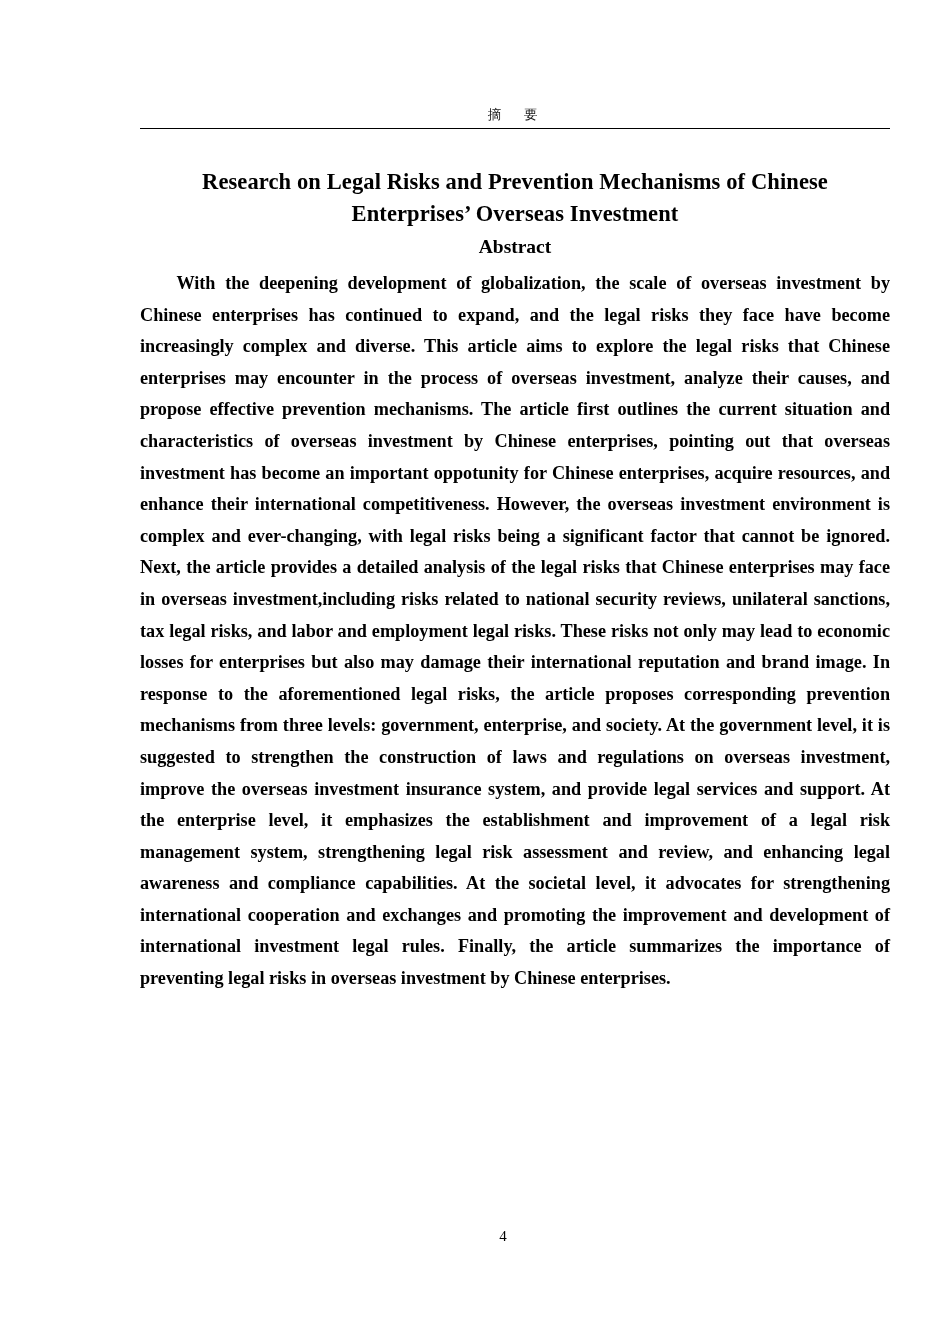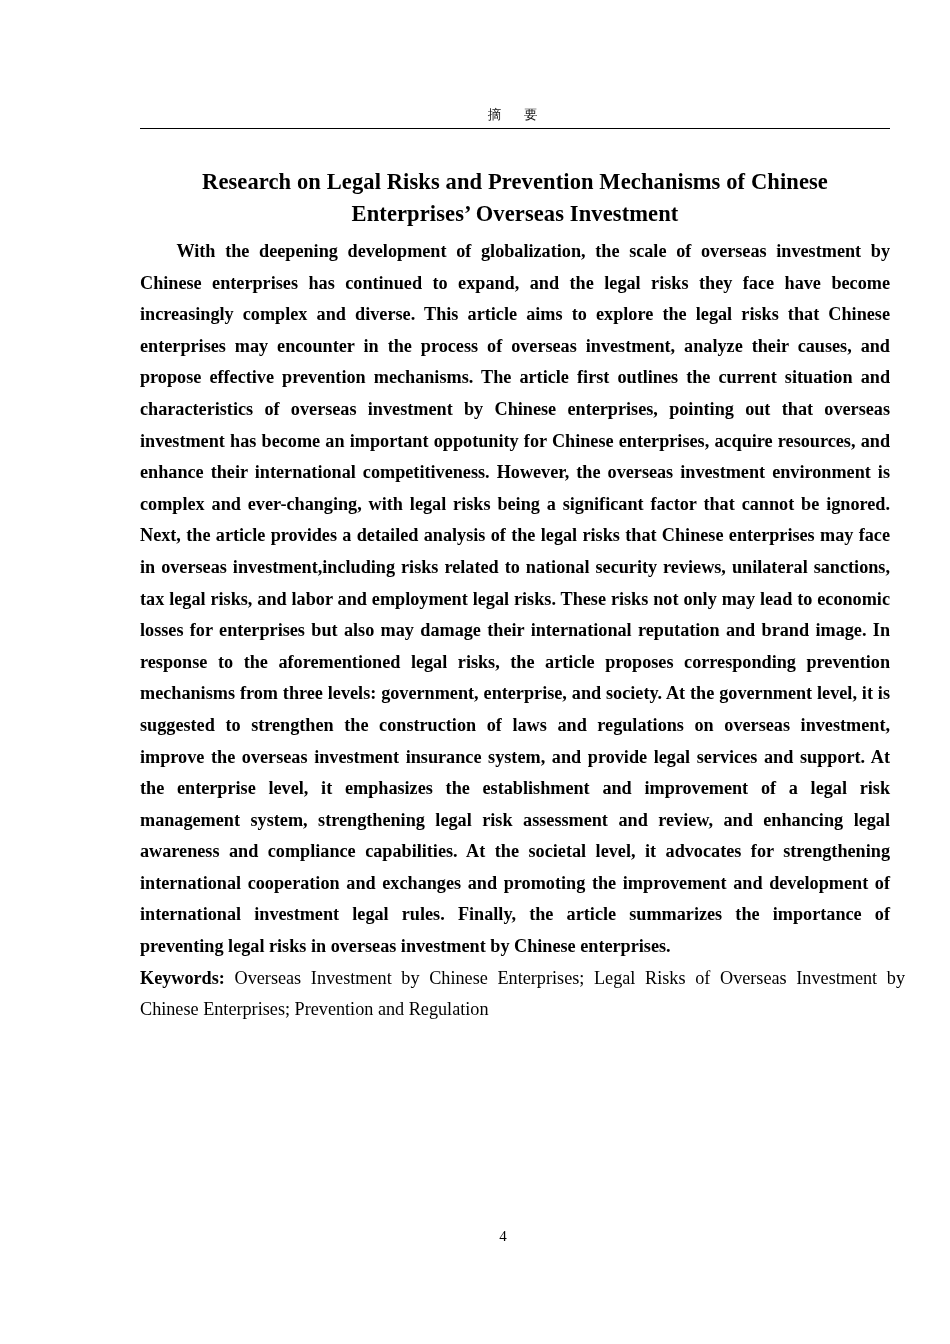--- a/index.html
+++ b/index.html
@@ -114,22 +114,22 @@
 <div class="page">
 
   <div class="running-header">摘　要</div>
 
   <div class="header-rule"></div>
 
   <div class="content">
 
     <h1 class="doc-title">Research on Legal Risks and Prevention Mechanisms of Chinese Enterprises’ Overseas Investment</h1>
 
+    <h2 class="doc-subtitle">Abstract</h2>
 
     <p class="abstract-body">With the deepening development of globalization, the scale of overseas investment by Chinese enterprises has continued to expand, and the legal risks they face have become increasingly complex and diverse. This article aims to explore the legal risks that Chinese enterprises may encounter in the process of overseas investment, analyze their causes, and propose effective prevention mechanisms. The article first outlines the current situation and characteristics of overseas investment by Chinese enterprises, pointing out that overseas investment has become an important oppotunity for Chinese enterprises, acquire resources, and enhance their international competitiveness. However, the overseas investment environment is complex and ever-changing, with legal risks being a significant factor that cannot be ignored. Next, the article provides a detailed analysis of the legal risks that Chinese enterprises may face in overseas investment,including risks related to national security reviews, unilateral sanctions, tax legal risks, and labor and employment legal risks. These risks not only may lead to economic losses for enterprises but also may damage their international reputation and brand image. In response to the aforementioned legal risks, the article proposes corresponding prevention mechanisms from three levels: government, enterprise, and society. At the government level, it is suggested to strengthen the construction of laws and regulations on overseas investment, improve the overseas investment insurance system, and provide legal services and support. At the enterprise level, it emphasizes the establishment and improvement of a legal risk management system, strengthening legal risk assessment and review, and enhancing legal awareness and compliance capabilities. At the societal level, it advocates for strengthening international cooperation and exchanges and promoting the improvement and development of international investment legal rules. Finally, the article summarizes the importance of preventing legal risks in overseas investment by Chinese enterprises.</p>
 
-    <p class="keywords"><span class="keywords-label">Keywords:</span><span> Overseas Investment by Chinese Enterprises; Legal Risks of Overseas Investment by Chinese Enterprises; Prevention and Regulation</span></p>
 
   </div>
 
   <div class="page-number">4</div>
 
 </div>
 
 </body></html>

